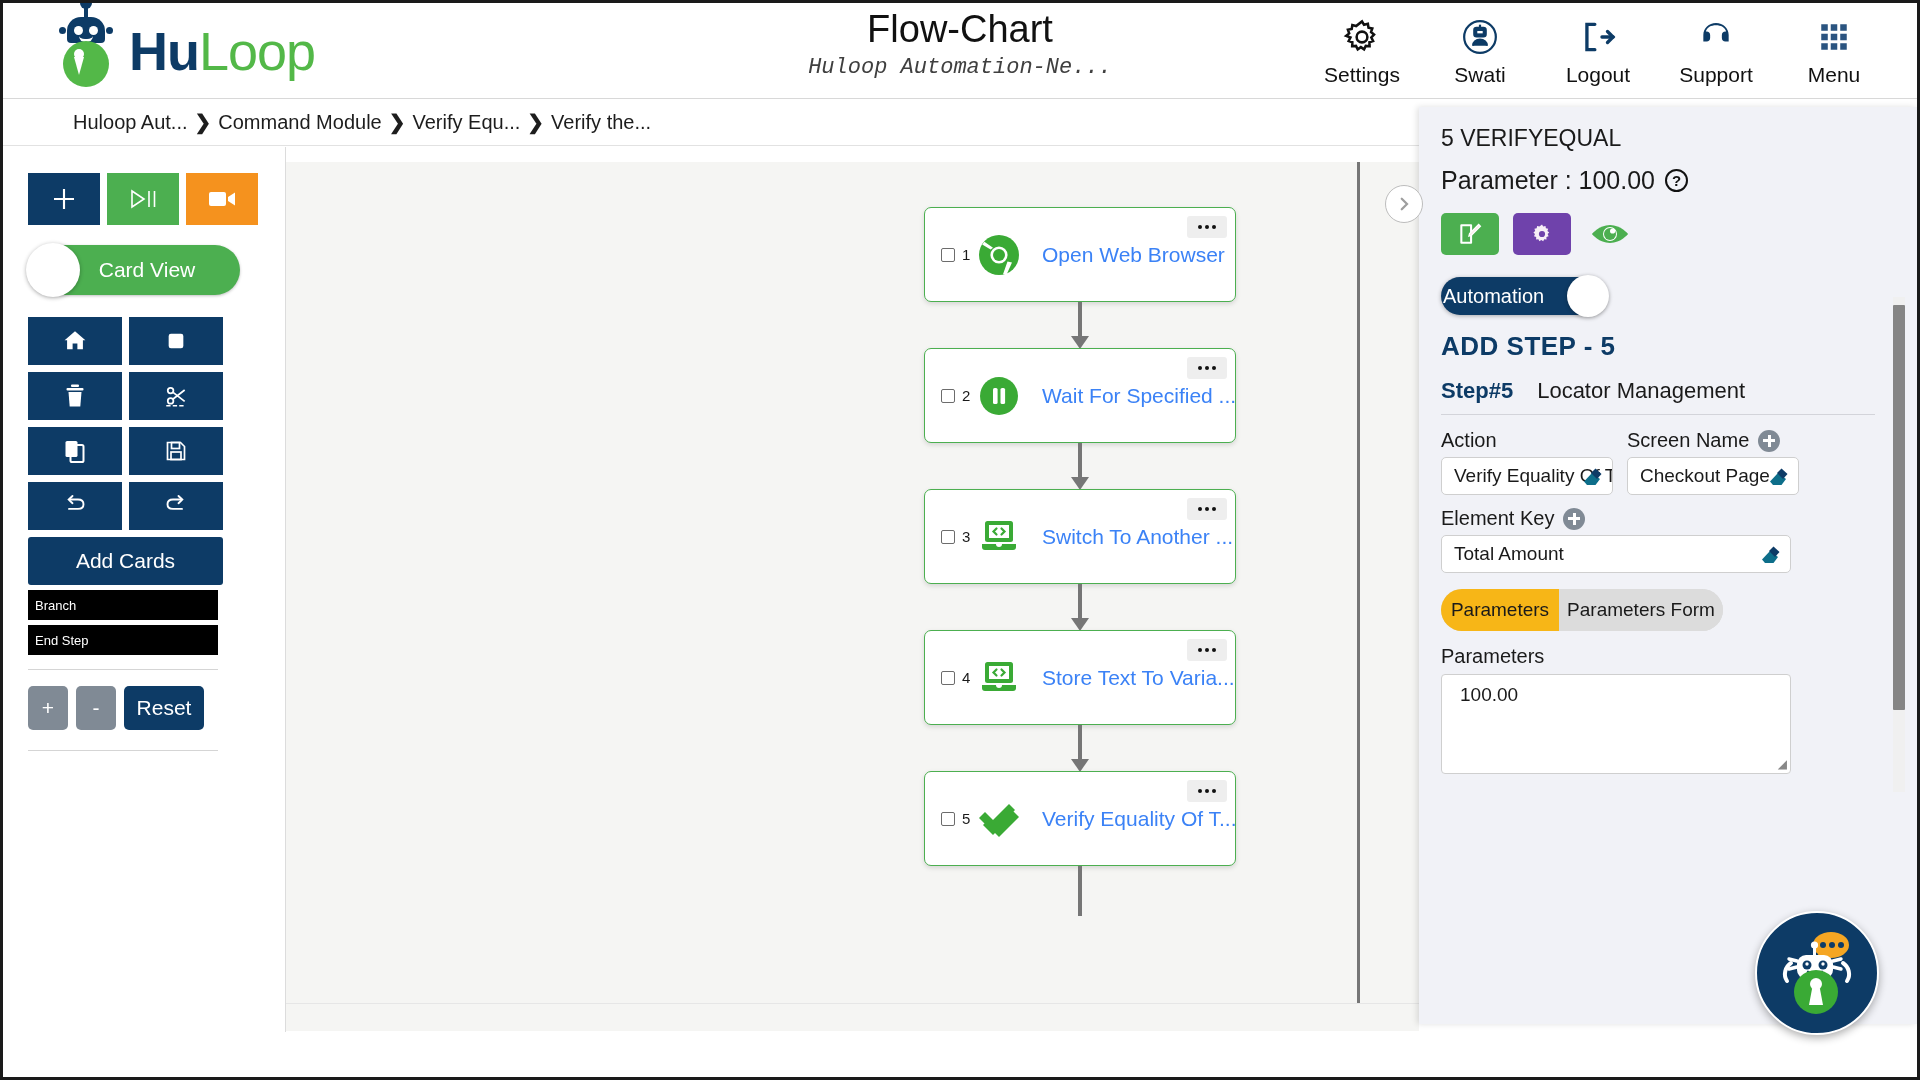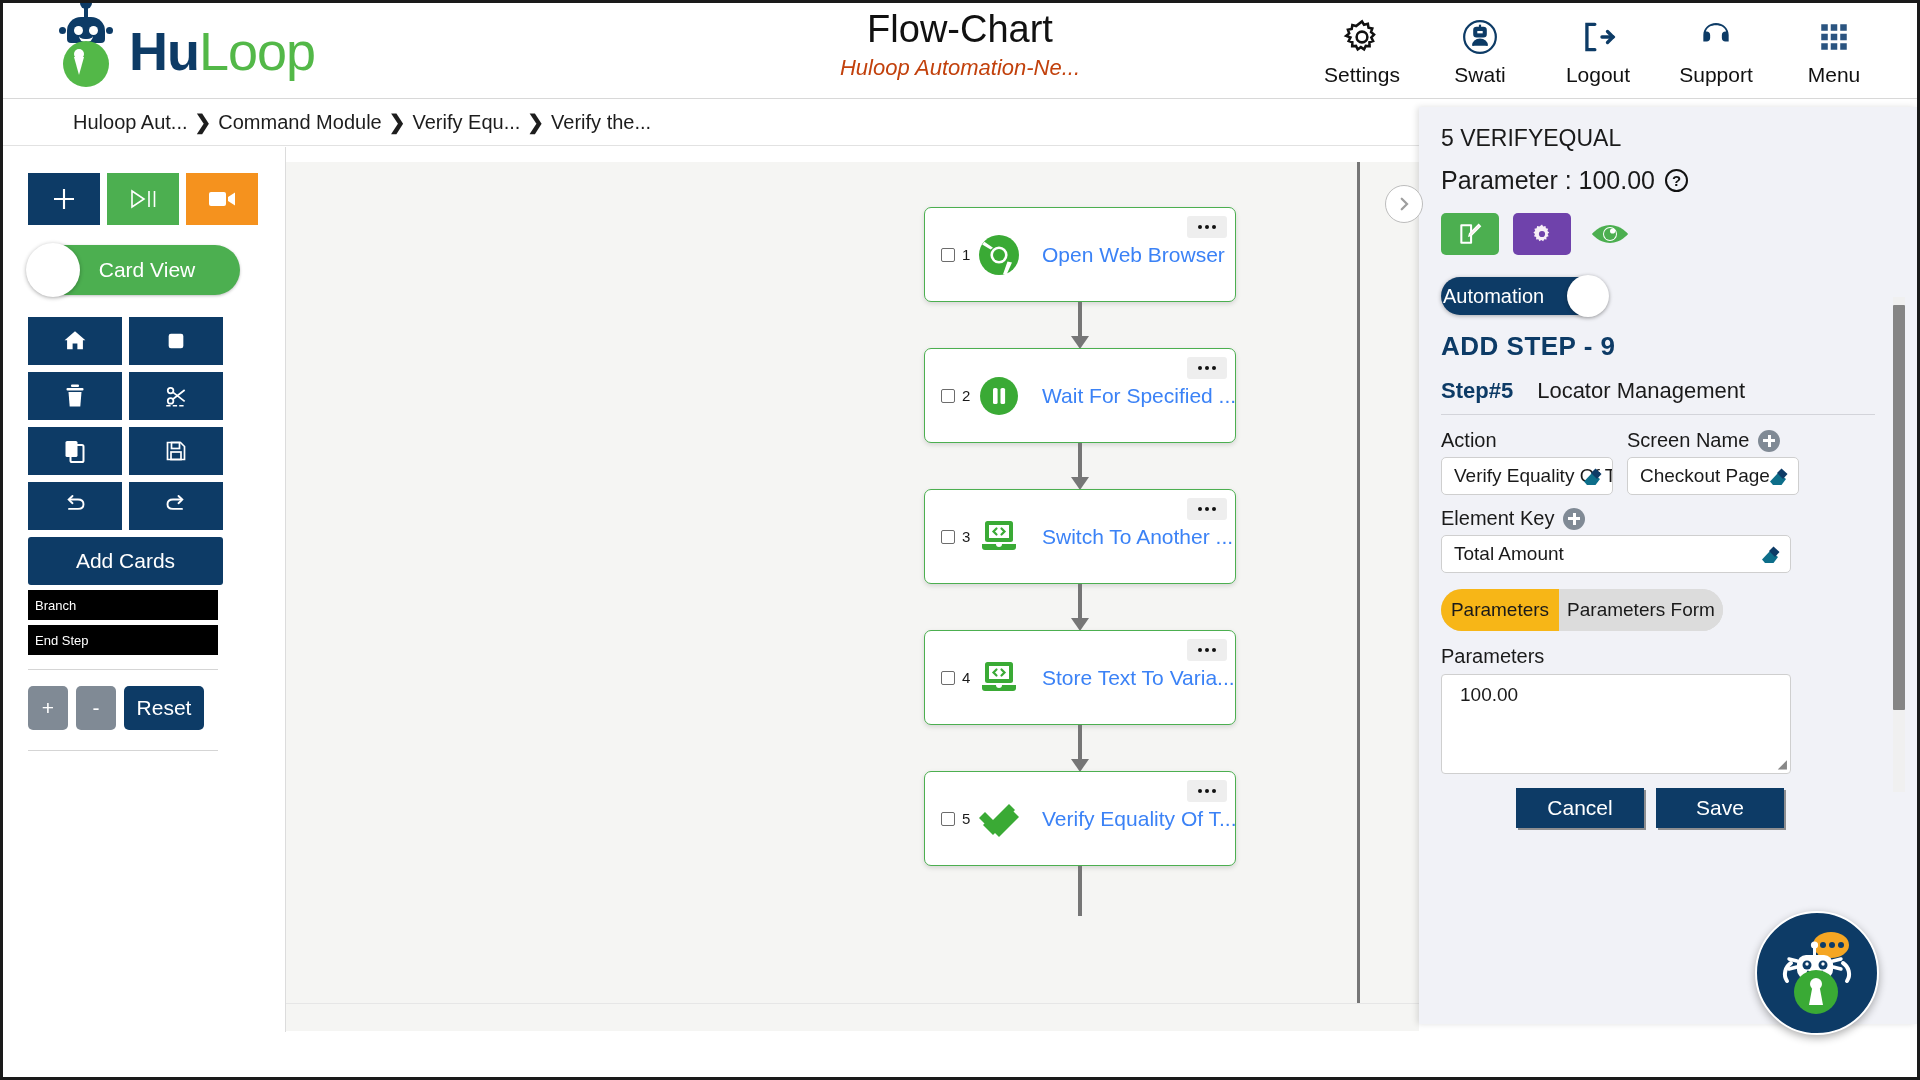--- a/index.html
+++ b/index.html
@@ -68,21 +68,21 @@
     width: 0; height: 0;
     border-left: 5px solid transparent; border-right: 5px solid transparent;
     border-top: 18px solid #fff;
   }
   .logo-text { font-size: 54px; font-weight: 700; letter-spacing: -1px; margin-left: 12px; }
   .logo-hu { color: #0d3b66; }
   .logo-loop { color: #53b848; font-weight: 400; text-align: right; }
 
   .header-title-block { position: absolute; left: 0; right: 0; top: 6px; text-align: center; pointer-events: none; }
   .header-title { font-size: 38px; color: #111; font-weight: 400; line-height: 1.1; }
-  .header-sub { font-size: 22px; color: #c2410c; font-style: italic; margin-top: 4px; }
+  .header-sub { font-size: 22px; color: #404040; font-style: italic; margin-top: 4px; font-family: Liberation Mono, monospace; }
 
   .header-actions { position: absolute; right: 24px; top: 8px; display: flex; }
   .hdr-item {
     width: 118px; display: flex; flex-direction: column;
     align-items: center; justify-content: flex-start; cursor: pointer;
     padding-top: 6px;
   }
   .hdr-ico { height: 40px; display: flex; align-items: center; justify-content: center; }
   .hdr-ico svg { display: block; }
   .hdr-lbl { font-size: 21px; color: #111; margin-top: 6px; }
@@ -653,21 +653,21 @@
           <circle cx="22.6" cy="11" r="2.6" fill="#fff"></circle>
         </svg>
       </div>
     </div>
 
     <div class="auto-toggle">
       <span>Automation</span>
       <div class="auto-knob"></div>
     </div>
 
-    <div class="add-step">ADD STEP - 9</div>
+    <div class="add-step">ADD STEP - 5</div>
 
     <div class="step-hdr">
       <b>Step#5</b>
       <span>Locator Management</span>
     </div>
     <div class="rp-divider"></div>
 
     <div class="row-fields">
       <div>
         <div class="field-label">
@@ -720,24 +720,20 @@
       <div class="seg active">Parameters</div>
       <div class="seg inactive">Parameters Form</div>
     </div>
 
     <div class="params-lbl">Parameters</div>
     <div class="textarea">
       <span>100.00</span>
       <span class="resize-grip">◢</span>
     </div>
 
-    <div class="btn-row">
-      <div class="nvbtn">Cancel</div>
-      <div class="nvbtn">Save</div>
-    </div>
 
     <div class="rp-scrollbar"></div>
     <div class="rp-scrollthumb"></div>
   </div>
 
   <div class="chatbot">
     <svg width="120" height="120" viewBox="0 0 120 120">
       <ellipse cx="74" cy="32" rx="18" ry="13" fill="#f5a623"></ellipse>
       <path d="M62 40l-4 8 10-5z" fill="#f5a623"></path>
       <circle cx="66" cy="32" r="3" fill="#0d3b66"></circle>

